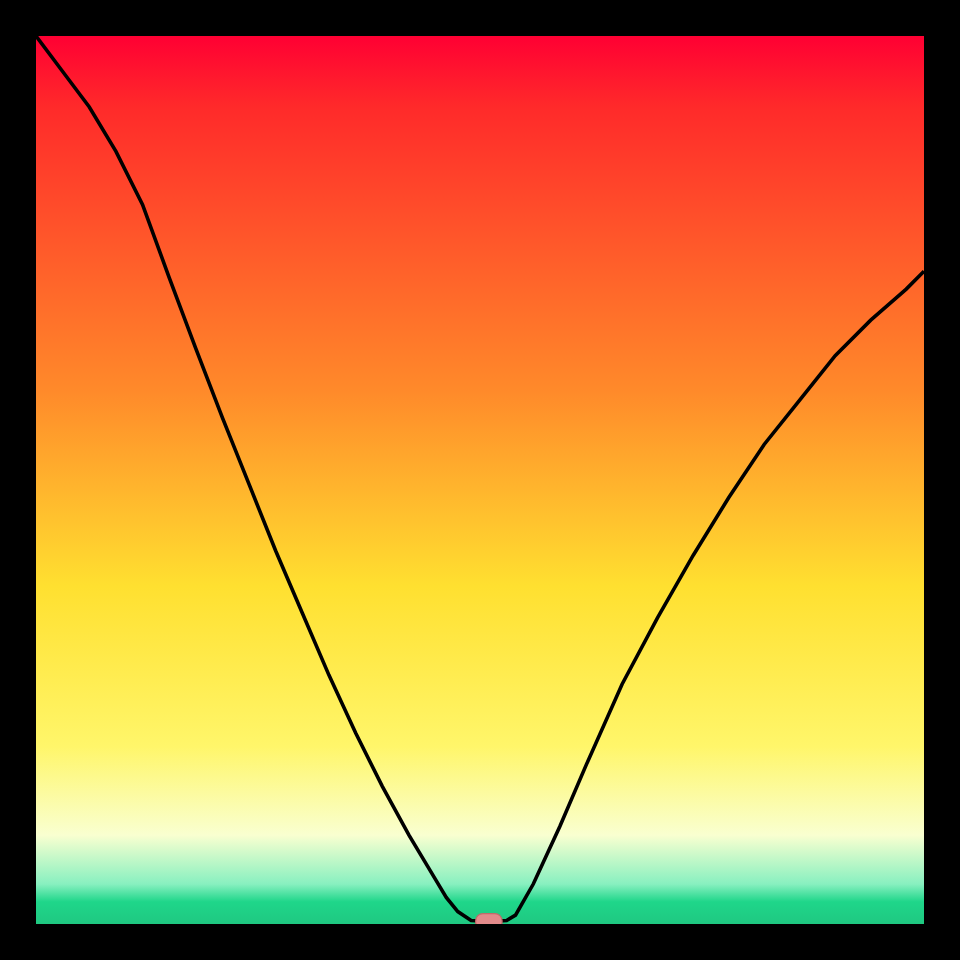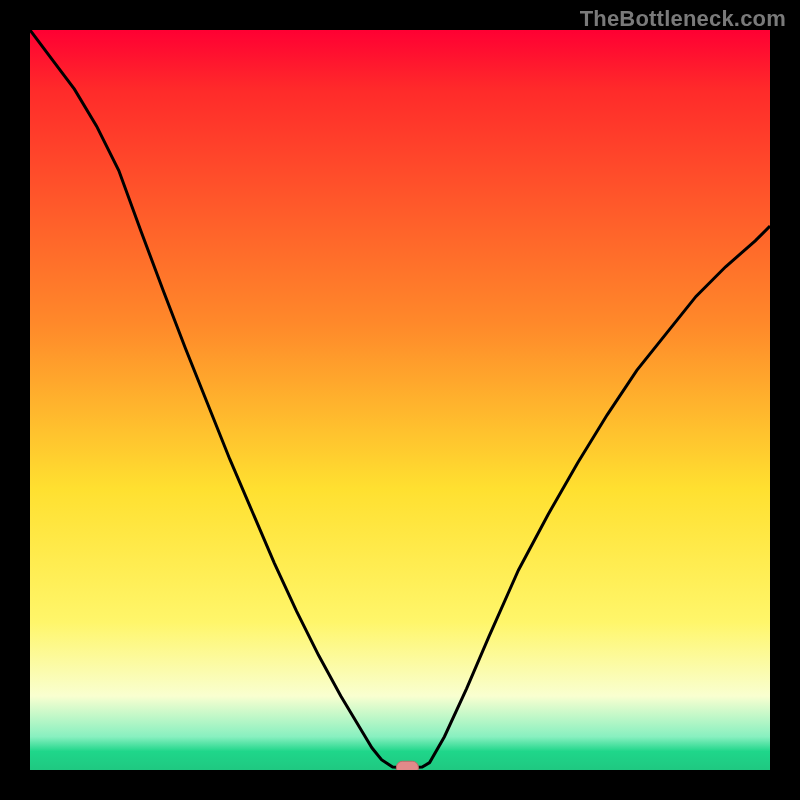--- a/index.html
+++ b/index.html
@@ -36,21 +36,20 @@
     font-weight: 600;
     letter-spacing: 0.2px;
   }
   svg { display: block; }
 </style>
 </head>
 <body>
 
 <div class="frame">
 
-  <div class="watermark">TheBottleneck.com</div>
 
   <div class="plot-area">
     <svg id="chart-svg" width="740" height="740" viewBox="0 0 740 740">
       <defs>
         <linearGradient id="bg-grad" x1="0" y1="0" x2="0" y2="1">
             <stop offset="0%" stop-color="#ff0033"></stop>
             <stop offset="8%" stop-color="#ff2a2a"></stop>
             <stop offset="40%" stop-color="#ff8a2a"></stop>
             <stop offset="62%" stop-color="#ffe030"></stop>
             <stop offset="80%" stop-color="#fff66a"></stop>

